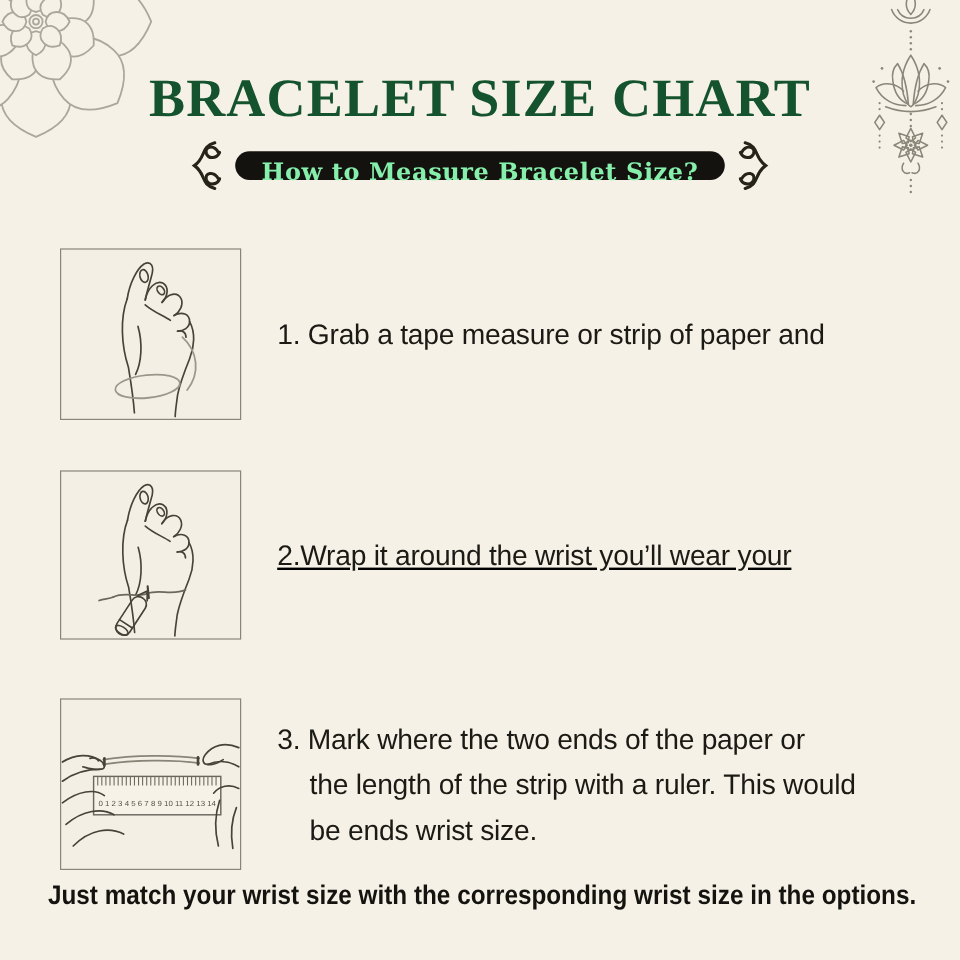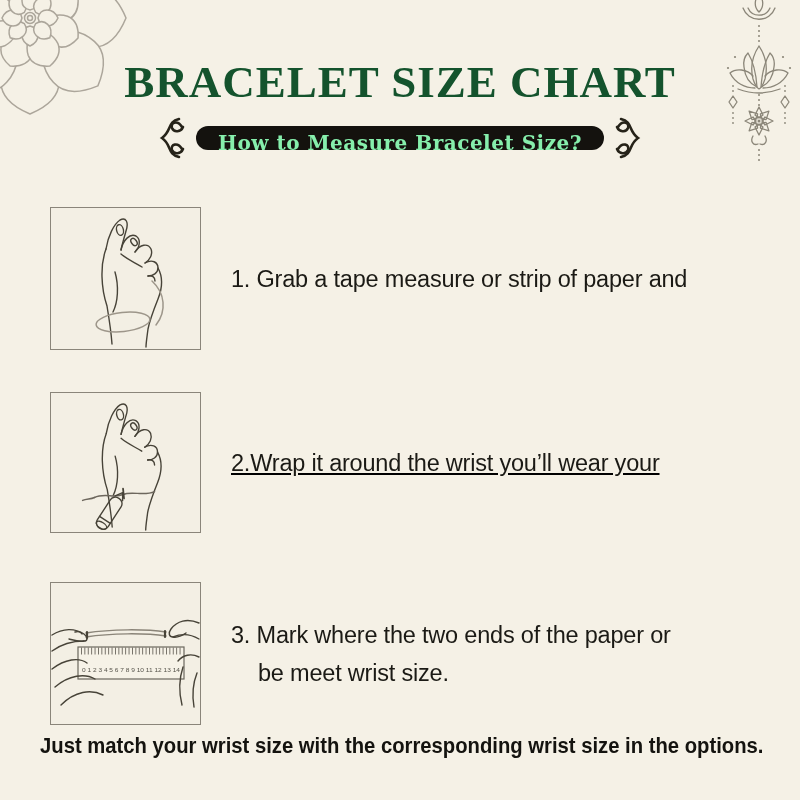--- a/index.html
+++ b/index.html
@@ -290,19 +290,20 @@
           <path d="M148,40 C136,35 126,38 120,46 C117,50 118,54 122,54 C127,55 132,52 135,50"></path>
           <path d="M148,56 C138,50 129,51 122,54"></path>
           <path d="M148,74 C140,70 132,72 127,78"></path>
           <path d="M146,90 C142,100 141,112 143,124"></path>
           <path d="M132,84 C128,96 128,110 131,122"></path>
         </g>
       </svg>
     </div>
     <div class="step-text">
       <div class="step-line">3. Mark where the two ends of the paper or</div>
-      <div class="step-line indent">be meet wrist size.</div>
+      <div class="step-line indent">the length of the strip with a ruler. This would</div>
+      <div class="step-line indent">be ends wrist size.</div>
     </div>
   </div>
 
   <div class="footer">Just match your wrist size with the corresponding wrist size in the options.</div>
 
 </div>
 
 </body></html>

